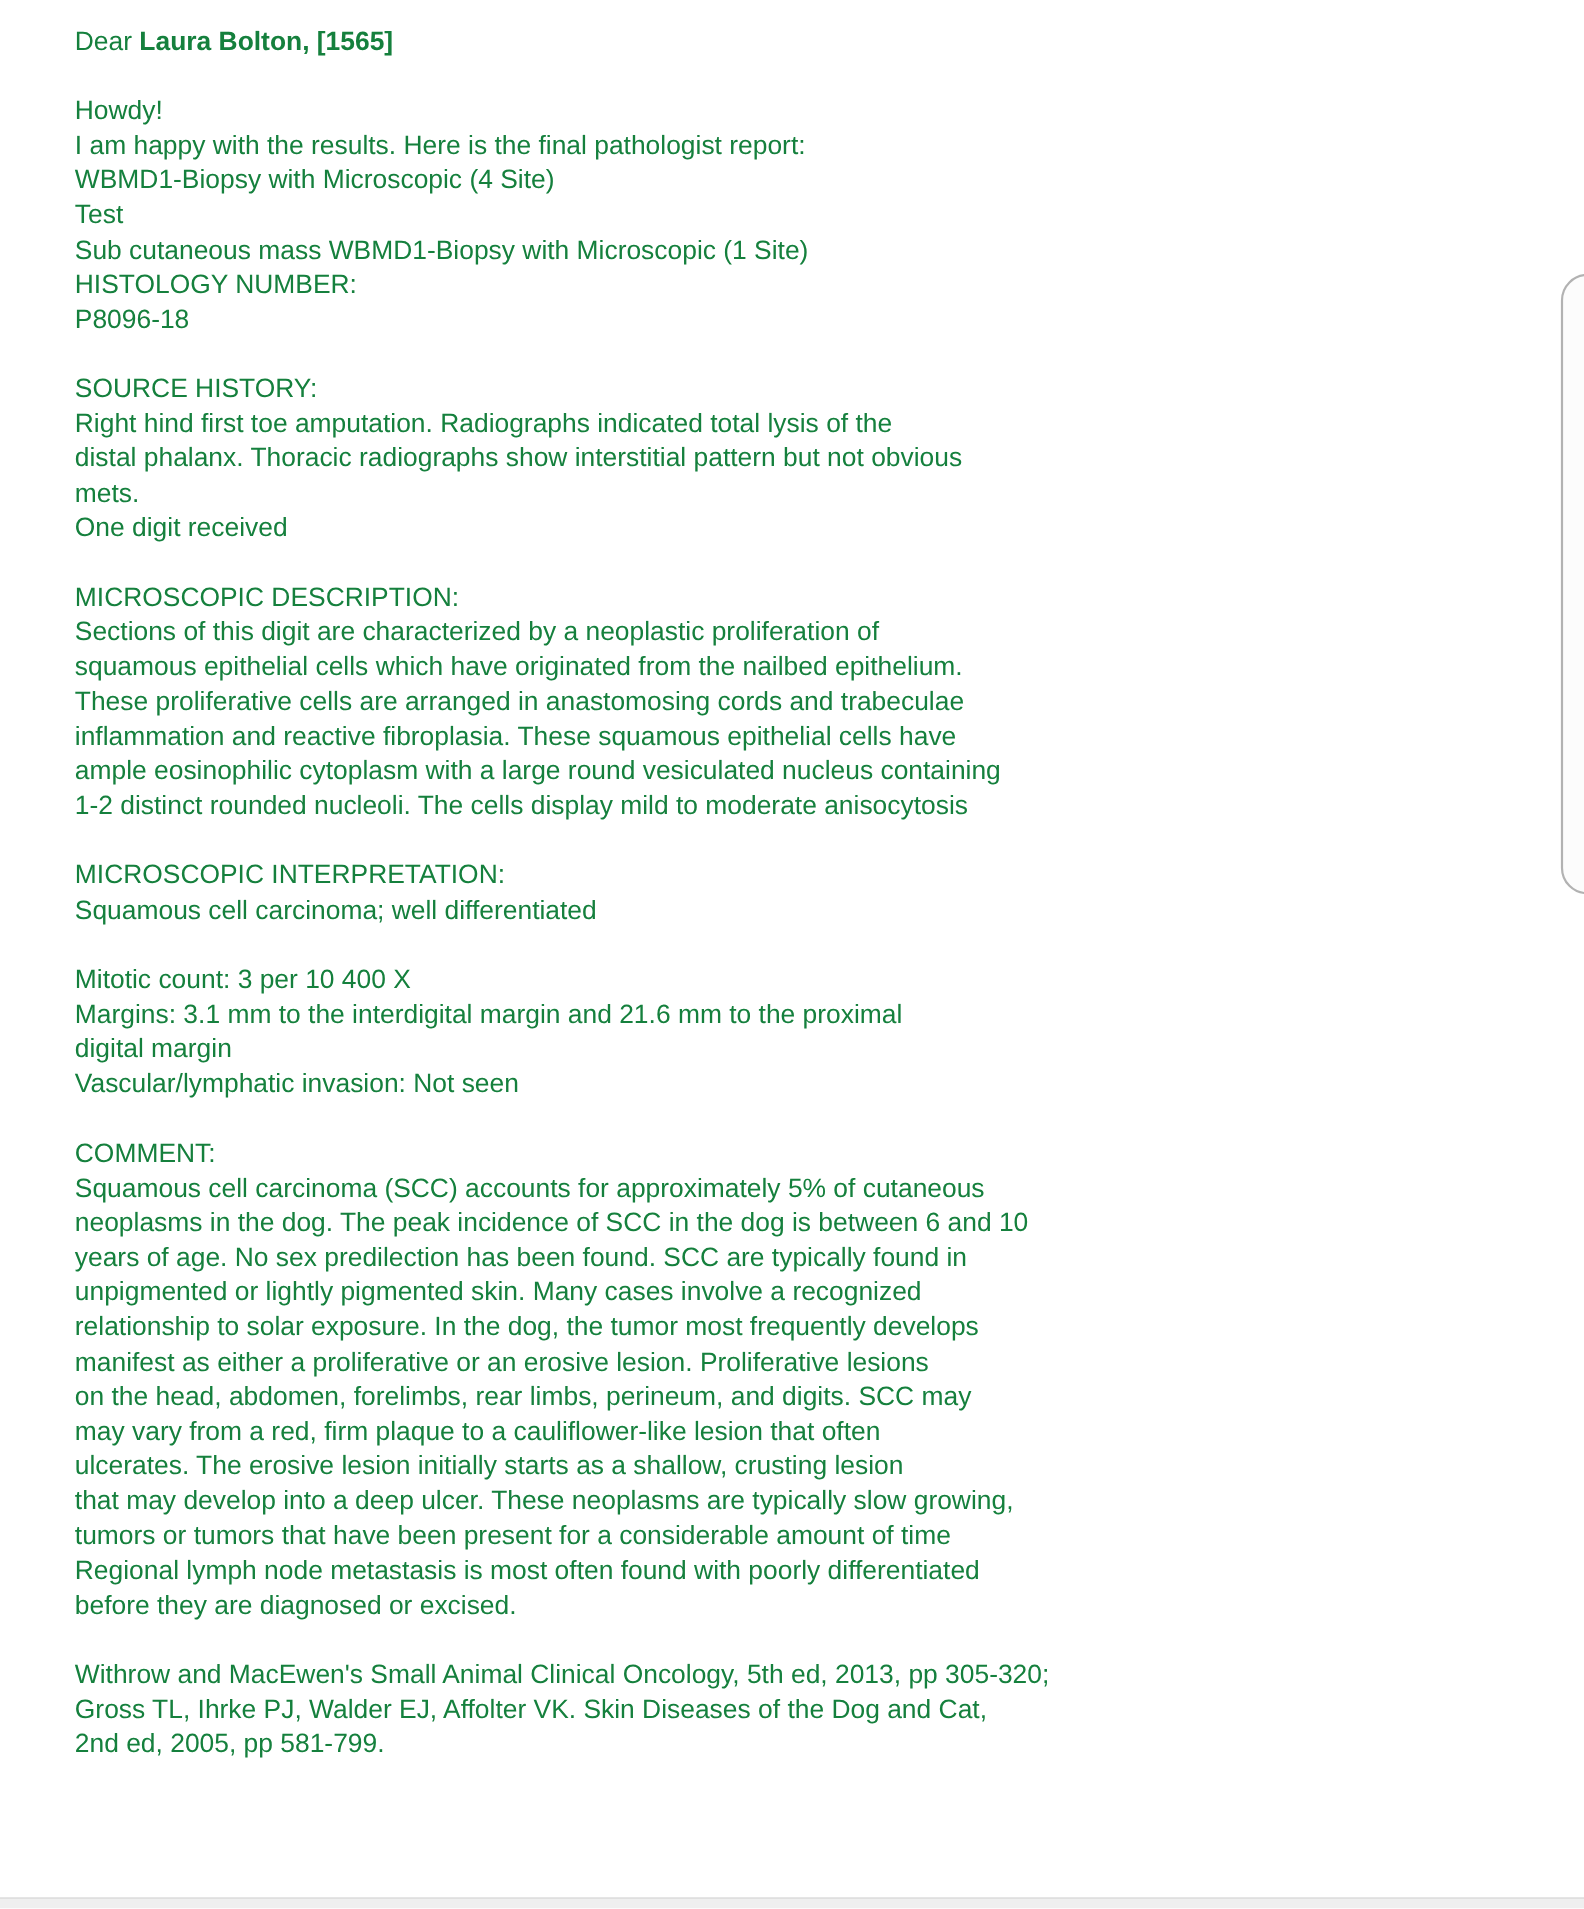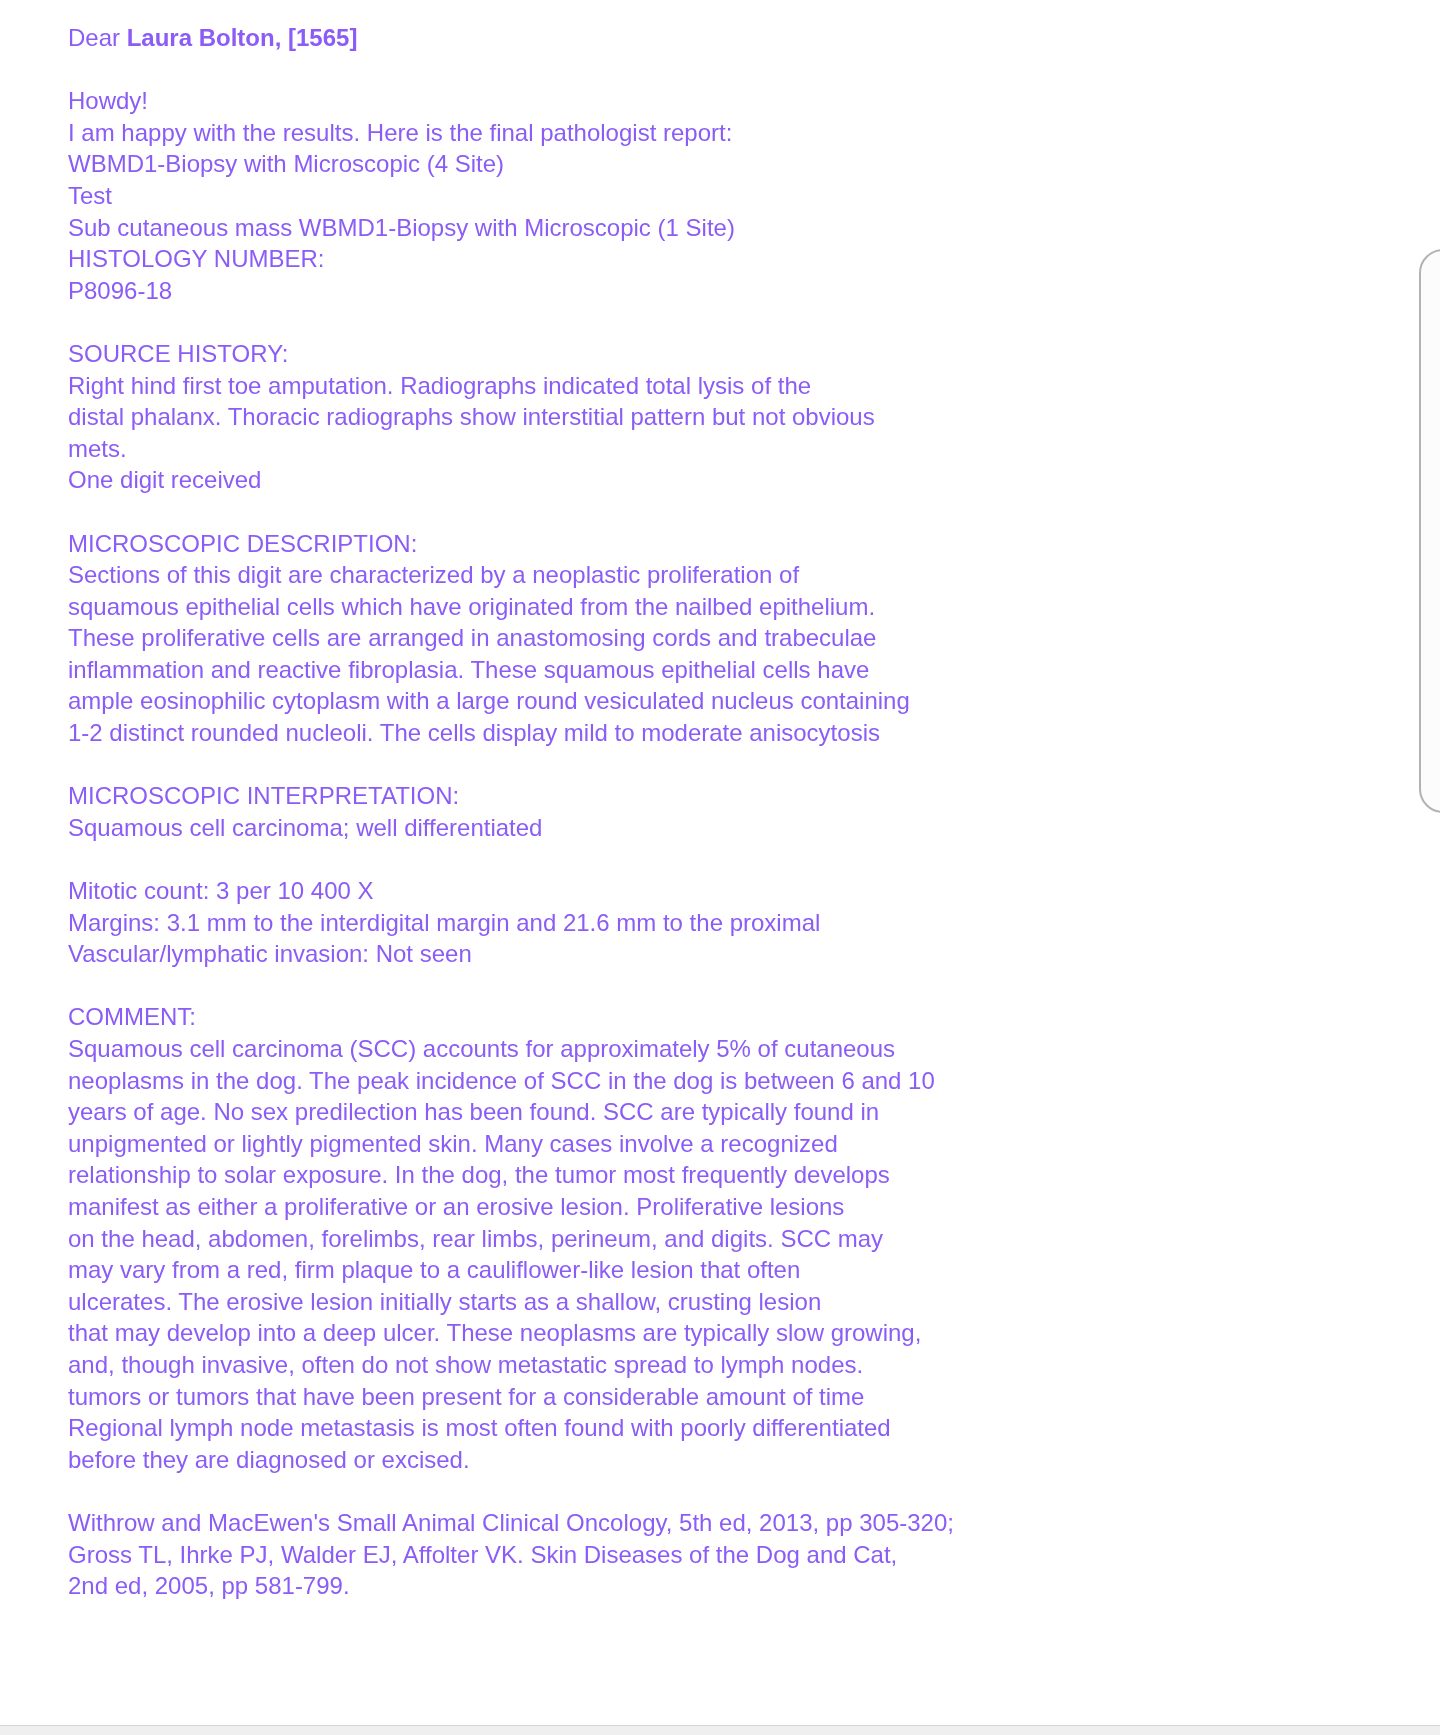--- a/index.html
+++ b/index.html
@@ -14,21 +14,21 @@
     overflow: hidden;
     font-family: "Liberation Sans", sans-serif;
   }
   .email-body {
     position: absolute;
     left: 68px;
     top: 22px;
     width: 1200px;
     font-size: 24px;
     line-height: 31.6px;
-    color: #8b5cf6;
+    color: #15803d;
     font-weight: 400;
   }
   .line {
     white-space: pre;
     height: 31.6px;
   }
   .bold {
     font-weight: 700;
   }
   .scroll-indicator {
@@ -79,34 +79,34 @@
     <div class="line">These proliferative cells are arranged in anastomosing cords and trabeculae</div>
     <div class="line">inflammation and reactive fibroplasia. These squamous epithelial cells have</div>
     <div class="line">ample eosinophilic cytoplasm with a large round vesiculated nucleus containing</div>
     <div class="line">1-2 distinct rounded nucleoli. The cells display mild to moderate anisocytosis</div>
     <div class="line">&nbsp;</div>
     <div class="line">MICROSCOPIC INTERPRETATION:</div>
     <div class="line">Squamous cell carcinoma; well differentiated</div>
     <div class="line">&nbsp;</div>
     <div class="line">Mitotic count: 3 per 10 400 X</div>
     <div class="line">Margins: 3.1 mm to the interdigital margin and 21.6 mm to the proximal</div>
+    <div class="line">digital margin</div>
     <div class="line">Vascular/lymphatic invasion: Not seen</div>
     <div class="line">&nbsp;</div>
     <div class="line">COMMENT:</div>
     <div class="line">Squamous cell carcinoma (SCC) accounts for approximately 5% of cutaneous</div>
     <div class="line">neoplasms in the dog. The peak incidence of SCC in the dog is between 6 and 10</div>
     <div class="line">years of age. No sex predilection has been found. SCC are typically found in</div>
     <div class="line">unpigmented or lightly pigmented skin. Many cases involve a recognized</div>
     <div class="line">relationship to solar exposure. In the dog, the tumor most frequently develops</div>
     <div class="line">manifest as either a proliferative or an erosive lesion. Proliferative lesions</div>
     <div class="line">on the head, abdomen, forelimbs, rear limbs, perineum, and digits. SCC may</div>
     <div class="line">may vary from a red, firm plaque to a cauliflower-like lesion that often</div>
     <div class="line">ulcerates. The erosive lesion initially starts as a shallow, crusting lesion</div>
     <div class="line">that may develop into a deep ulcer. These neoplasms are typically slow growing,</div>
-    <div class="line">and, though invasive, often do not show metastatic spread to lymph nodes.</div>
     <div class="line">tumors or tumors that have been present for a considerable amount of time</div>
     <div class="line">Regional lymph node metastasis is most often found with poorly differentiated</div>
     <div class="line">before they are diagnosed or excised.</div>
     <div class="line">&nbsp;</div>
     <div class="line">Withrow and MacEwen's Small Animal Clinical Oncology, 5th ed, 2013, pp 305-320;</div>
     <div class="line">Gross TL, Ihrke PJ, Walder EJ, Affolter VK. Skin Diseases of the Dog and Cat,</div>
     <div class="line">2nd ed, 2005, pp 581-799.</div>
   </div>
 
 <div class="scroll-indicator"></div>

